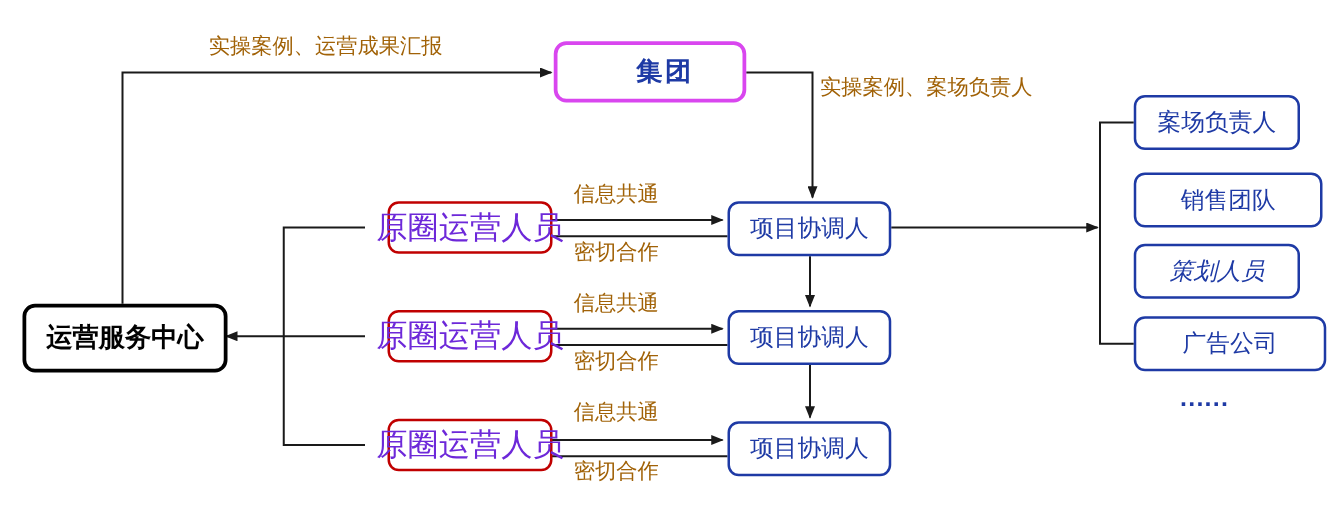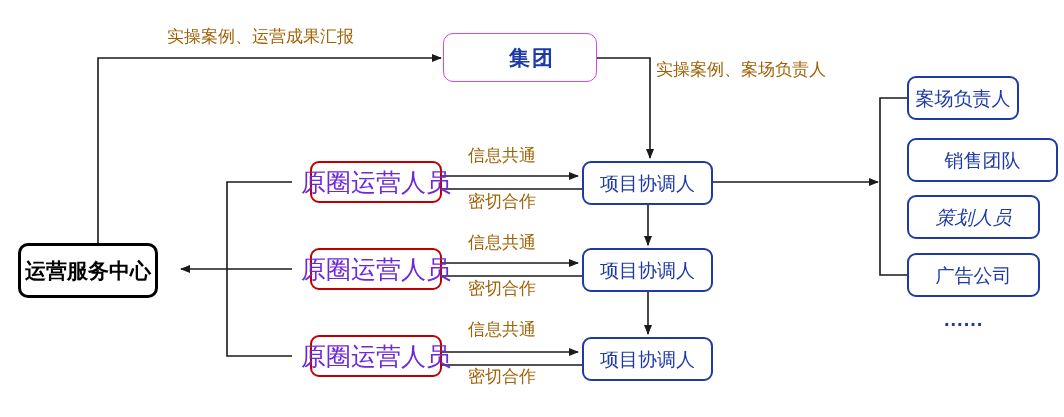--- a/index.html
+++ b/index.html
@@ -14,46 +14,46 @@
   .node{
     position:absolute;
     display:flex;align-items:center;justify-content:center;
     background:#ffffff;
     box-sizing:border-box;
     border-radius:10px;
     white-space:nowrap;
     line-height:1;
   }
   .node-black{border:3px solid #000000;color:#000000;font-weight:bold;font-size:21px;}
-  .node-black-blue{border:1px solid #d946ef;color:#1E3AA5;font-weight:bold;font-size:21px;letter-spacing:2px;padding-left:24px;}
+  .node-black-blue{border:3px solid #d946ef;color:#1E3AA5;font-weight:bold;font-size:21px;letter-spacing:2px;padding-left:24px;}
   .node-red{border:2.5px solid #C00000;color:#6d28d9;font-size:25px;border-radius:9px;margin-left:18px;}
   .node-blue{border:2.5px solid #1E3AA5;color:#1E3AA5;font-size:19px;border-radius:9px;}
   .edge-label{
     position:absolute;
     color:#a16207;font-size:17px;
     white-space:nowrap;line-height:1.15;
   }
-  .pair-label{width:86px;text-align:center;}
+  .pair-label{width:86px;text-align:left;}
   .ellipsis{
     position:absolute;
     color:#1E3AA5;font-weight:bold;font-size:20px;letter-spacing:1px;
   }
   
   #node-group            {left:443px;top:33px; width:154px;height:49px;}
-  #node-ops-center       {left:18px; top:243px;width:140px;height:55px;}
+  #node-ops-center       {left:18px; top:243px;width:164px;height:55px;}
   #node-circle-ops-1     {left:292px;top:161px;width:132px;height:42px;}
   #node-circle-ops-2     {left:292px;top:248px;width:132px;height:42px;}
   #node-circle-ops-3     {left:292px;top:335px;width:132px;height:42px;}
   #node-coordinator-1    {left:582px;top:161px;width:131px;height:44px;}
   #node-coordinator-2    {left:582px;top:248px;width:131px;height:44px;}
   #node-coordinator-3    {left:582px;top:337px;width:131px;height:44px;}
-  #node-stakeholder-1    {left:907px;top:76px; width:112px;height:44px;}
+  #node-stakeholder-1    {left:907px;top:76px; width:133px;height:44px;}
   #node-stakeholder-2    {left:907px;top:138px;width:151px;height:44px;}
   #node-stakeholder-3    {left:907px;top:195px;width:133px;height:44px;font-style:italic;}
-  #node-stakeholder-4    {left:907px;top:253px;width:133px;height:44px;}
+  #node-stakeholder-4    {left:907px;top:253px;width:154px;height:44px;}
   
   #label-report          {left:167px;top:27px;}
   #label-share           {left:656px;top:60px;}
   #label-info-1          {left:459px;top:146px;}
   #label-coop-1          {left:459px;top:192px;}
   #label-info-2          {left:459px;top:233px;}
   #label-coop-2          {left:459px;top:279px;}
   #label-info-3          {left:459px;top:320px;}
   #label-coop-3          {left:459px;top:367px;}
   #ellipsis              {left:944px;top:308px;}

